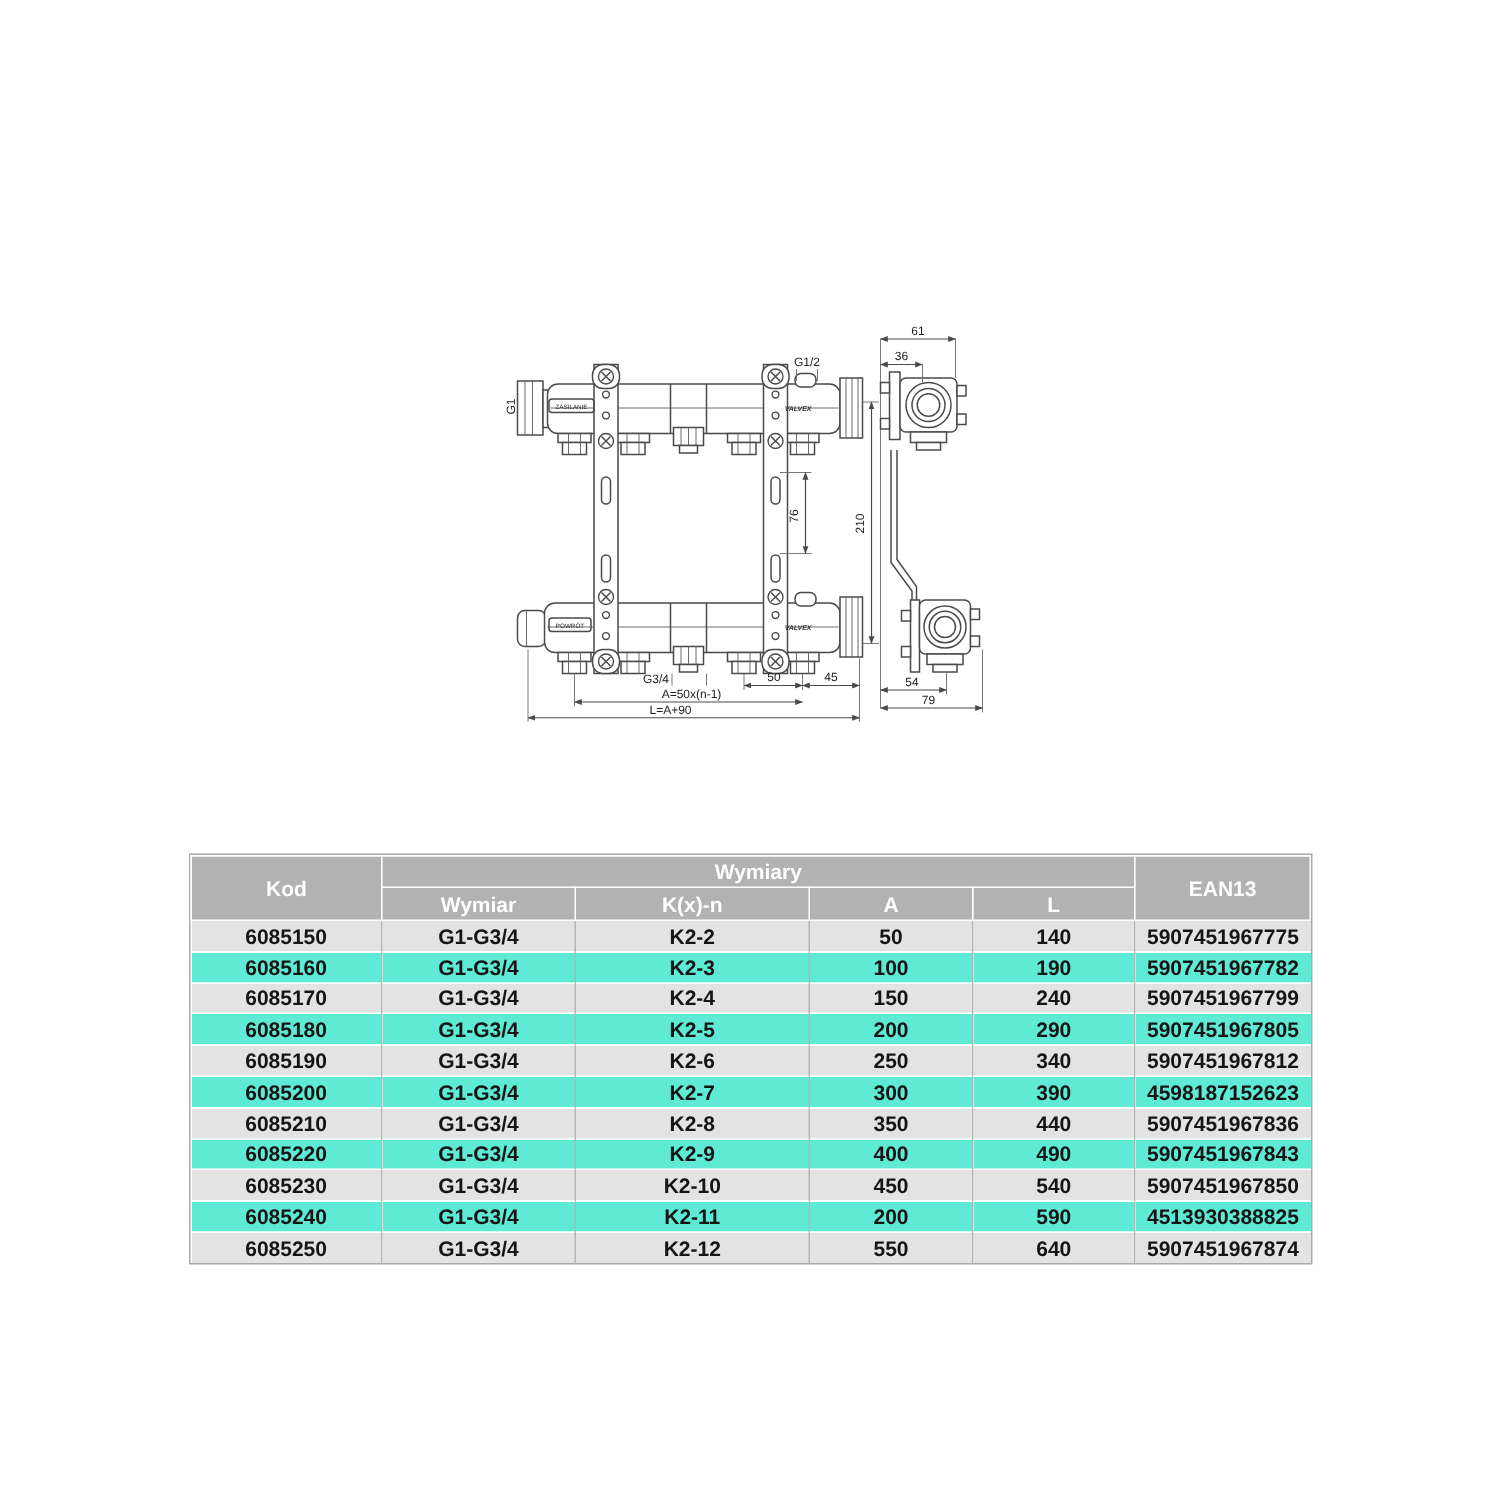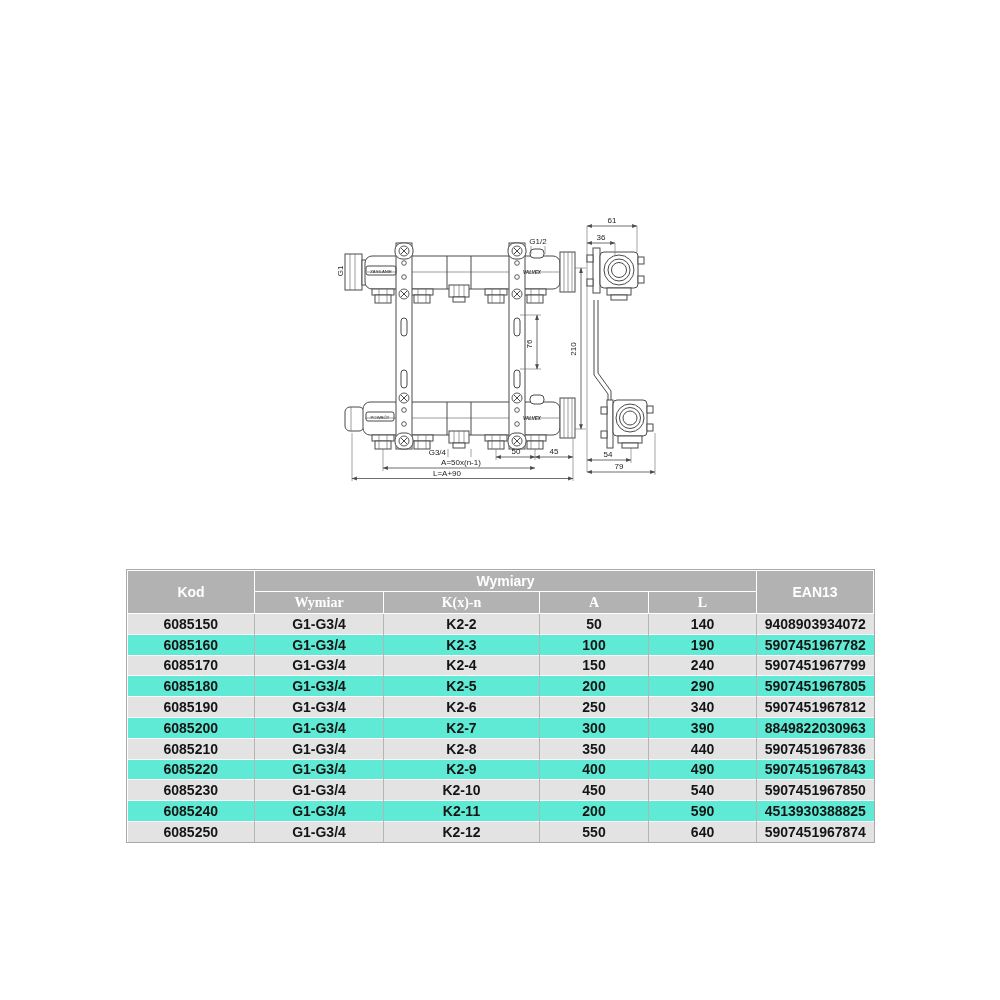--- a/index.html
+++ b/index.html
@@ -20,21 +20,21 @@
   .brandtxt { font:italic bold 4.6px "Liberation Sans", sans-serif; fill:#333; }
   .bolt { stroke:#4a4a4a; stroke-width:.9; fill:#ffffff; }
   
   .tablebox { position:absolute; left:126px; top:569px; border:1px solid #a9a9a9; }
   table { border-collapse:collapse; table-layout:fixed; width:746px; }
   th {
     background:#b2b2b2; color:#ffffff; font-size:14px; font-weight:bold;
     border:1px solid #ffffff; text-align:center; padding:0;
   }
   thead tr.h1 th { height:20px; }
-  thead tr.h2 th { height:21px;font-family:Liberation Serif, serif; }
+  thead tr.h2 th { height:21px; }
   td {
     font-size:14px; font-weight:bold; color:#151515; text-align:center;
     padding:0; height:19.8px; border-top:1px solid #ffffff;
     border-left:1px solid #b5b5b5; white-space:nowrap; overflow:hidden;
   }
   td:first-child { border-left:none; }
   tr.alt td { background:#e3e3e3; }
   tr.plain td { background:#5eead4; }
 </style>
 </head>
@@ -310,21 +310,21 @@
       <th>L</th>
     </tr>
   </thead>
   <tbody>
     <tr class="alt">
       <td>6085150</td>
           <td>G1-G3/4</td>
           <td>K2-2</td>
           <td>50</td>
           <td>140</td>
-          <td>9408903934072</td>
+          <td>5907451967775</td>
     </tr>
     <tr class="plain">
       <td>6085160</td>
           <td>G1-G3/4</td>
           <td>K2-3</td>
           <td>100</td>
           <td>190</td>
           <td>5907451967782</td>
     </tr>
     <tr class="alt">
@@ -350,21 +350,21 @@
           <td>250</td>
           <td>340</td>
           <td>5907451967812</td>
     </tr>
     <tr class="plain">
       <td>6085200</td>
           <td>G1-G3/4</td>
           <td>K2-7</td>
           <td>300</td>
           <td>390</td>
-          <td>8849822030963</td>
+          <td>4598187152623</td>
     </tr>
     <tr class="alt">
       <td>6085210</td>
           <td>G1-G3/4</td>
           <td>K2-8</td>
           <td>350</td>
           <td>440</td>
           <td>5907451967836</td>
     </tr>
     <tr class="plain">

